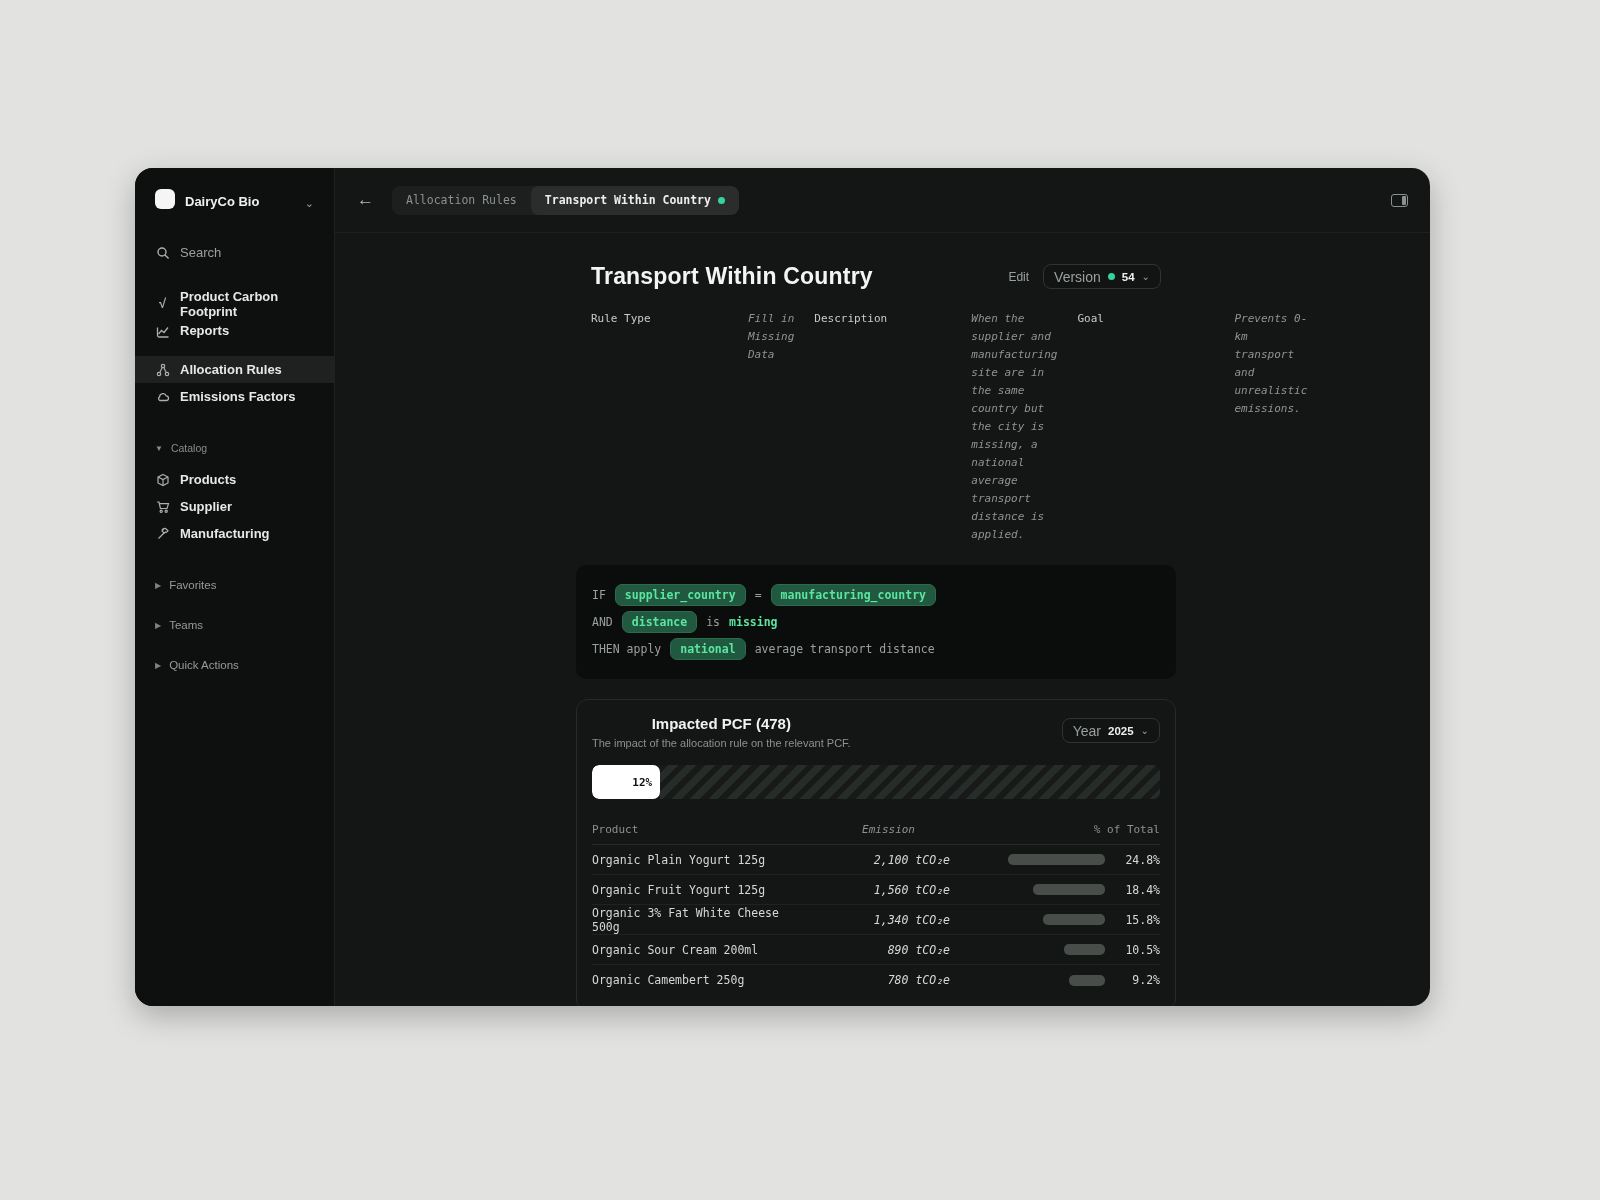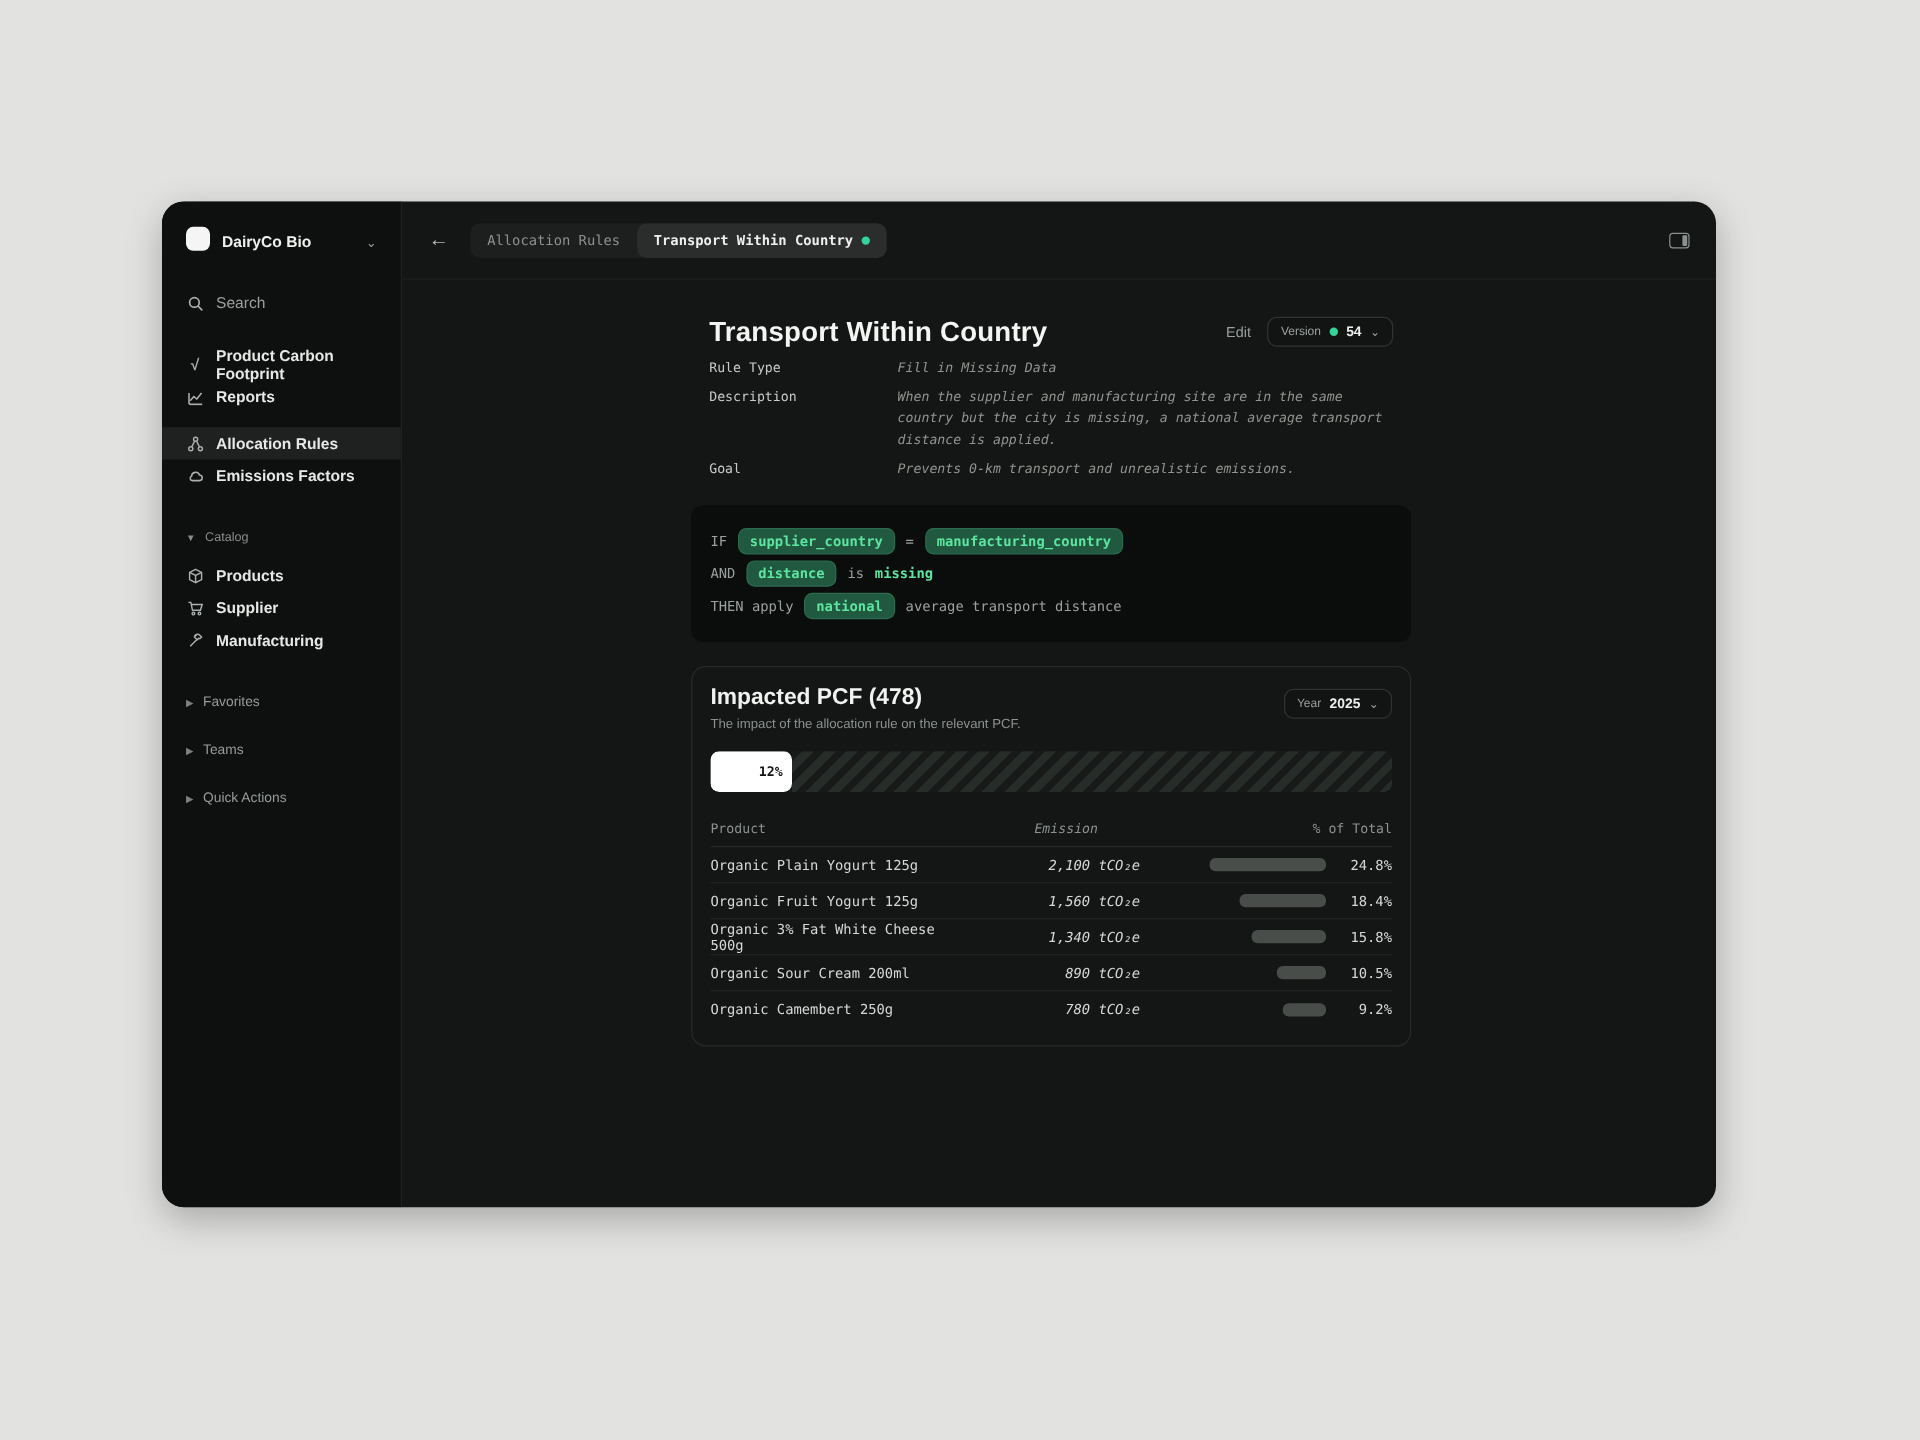--- a/index.html
+++ b/index.html
@@ -46,40 +46,40 @@
   .content { flex:1; overflow:hidden; padding-top:30px; }
   .col { width:600px; margin-left:241px; }
   .pad15 { padding-left:15px; padding-right:15px; }
 
   .title-row { display:flex; align-items:center; }
   .page-title { color:#f3f5f3; font-size:23px; font-weight:700; letter-spacing:.2px; }
   .title-actions { margin-left:auto; display:flex; align-items:center; gap:14px; }
   .edit-btn { color:#9aa09b; font-size:12px; cursor:pointer; }
   .pill-btn { display:flex; align-items:center; gap:7px; border:1px solid #30342f; border-radius:8px;
     height:25px; padding:0 10px; cursor:pointer; background:#121413; }
-  .pill-btn .lbl { color:#9aa09b; font-size:10px; }
+  .pill-btn .lbl { color:#9aa09b; font-size:14px; }
   .pill-btn .val { color:#edefed; font-size:11.5px; font-weight:700; }
   .pill-btn .dot { width:7px; height:7px; border-radius:50%; }
   .pill-btn .chev { color:#9aa09b; font-size:10px; }
 
-  .meta { margin-top:8px; display:flex; flex-direction:column; gap:6px; }
+  .meta { margin-top:20px; display:flex; flex-direction:row; gap:20px; }
   .meta-row { display:flex; font-size:11px; line-height:18px; }
   .meta-label { width:157px; color:#c7cbc7; flex-shrink:0; }
   .meta-value { color:#8f948f; flex:1;font-style:italic; }
 
   .rule-block { margin-top:21px; background:#0b0d0c; border-radius:10px; padding:19px 16px; }
   .rule-line { display:flex; align-items:center; gap:9px; font-size:11.5px; color:#9aa09b; height:22px; margin-bottom:5px; }
   .rule-line:last-child { margin-bottom:0; }
   .rule-pill { background:#20593f; color:#5be5a0; border:1px solid #2c6b4d; border-radius:7px;
     padding:3px 9px; font-size:11.5px; font-weight:700; }
   .green-word { color:#5be5a0; font-weight:700; }
 
   .impact-card { margin-top:20px; border:1px solid #262a28; border-radius:12px; padding:15px; }
   .impact-head { display:flex; align-items:flex-start; }
-  .impact-title { color:#f0f2f0; font-size:19px; font-weight:700; }
+  .impact-title { color:#f0f2f0; font-size:15px; font-weight:700;text-align:center; }
   .impact-sub { color:#8b918d; font-size:11px; margin-top:5px; }
   .impact-head .pill-btn { margin-left:auto; margin-top:3px; }
 
   .progress { margin-top:16px; height:34px; border-radius:7px; background:#171a19; overflow:hidden; display:flex; }
   .progress-fill { background:#ffffff; border-radius:7px; height:100%; display:flex; align-items:center;
     justify-content:flex-end; padding-right:8px; color:#101210; font-size:11px; font-weight:700; flex-shrink:0; }
   .progress-rest { flex:1; background:repeating-linear-gradient(135deg, #171a19 0px, #171a19 6px, #262c28 6px, #262c28 13px); }
 
   .ptable { margin-top:16px; }
   .prow { display:flex; align-items:center; height:30px; border-bottom:1px solid #1f2221; font-size:11.5px; }

